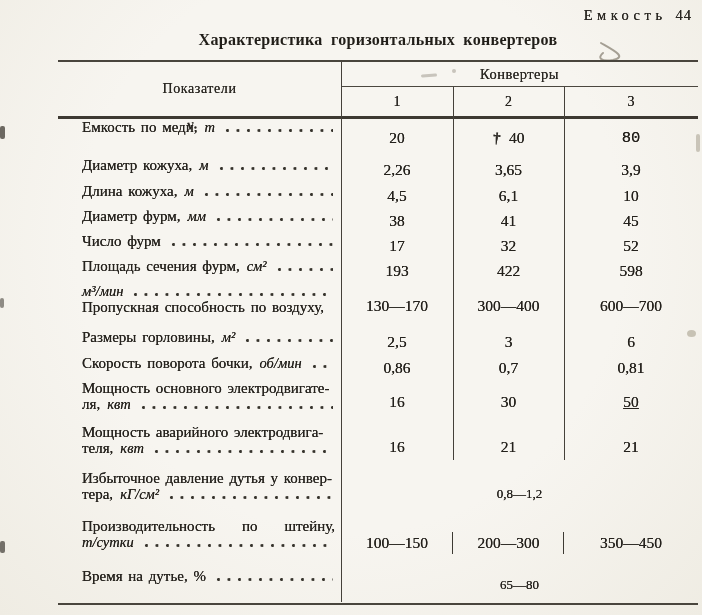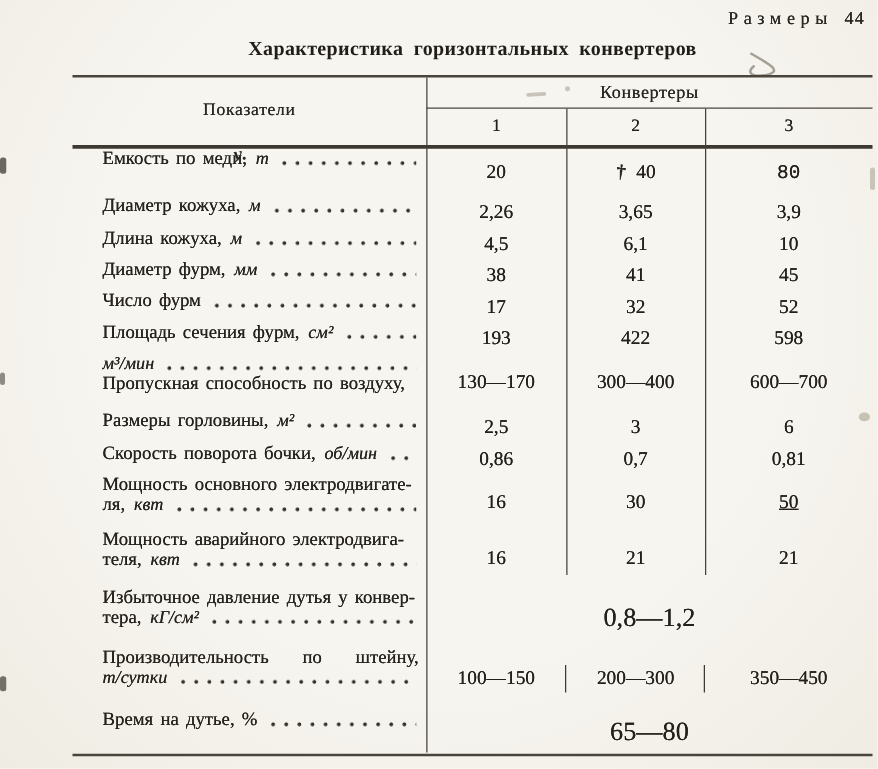--- a/index.html
+++ b/index.html
@@ -44,21 +44,21 @@
   .label-line.justify-line{display:block;text-align:justify;text-align-last:justify;}
   .unit{font-style:italic;margin-left:7px;font-size:14.5px;}
   .unit.nolead{margin-left:0;}
   .leader{flex:1 1 auto;min-width:10px;height:5px;margin-left:10px;margin-right:2px;
     align-self:flex-end;margin-bottom:2px;
     background-image:radial-gradient(circle at 2.5px 2.5px, #35322b 1.2px, rgba(0,0,0,0) 1.8px);
     background-size:10.5px 5px;background-repeat:repeat-x;}
   .cells{flex:1;display:flex;align-items:center;position:relative;}
   .cell-val{display:flex;align-items:center;justify-content:center;font-size:15.5px;
     color:#24211c;text-shadow:0 0 .4px #24211c;}
-  .span-val{flex:1;display:flex;align-items:center;justify-content:center;font-size:21px;
+  .span-val{flex:1;display:flex;align-items:center;justify-content:center;font-size:13px;
     color:#24211c;text-shadow:0 0 .4px #24211c;}
   .vmark{margin-right:9px;font-weight:700;font-size:15px;display:inline-block;
     transform:rotate(6deg);color:#2e2b26;}
   .vline{position:absolute;background:#45413a;width:1.4px;}
   .v-main{left:283px;top:0;height:540px;}
   .v-sub1{left:395px;top:25px;height:373px;}
   .v-sub2{left:506px;top:25px;height:373px;}
   .vsep{position:absolute;width:1.3px;height:22px;background:#3d3a33;top:50%;
     margin-top:-11px;}
   .nu-mark{position:absolute;left:129px;top:54px;font-style:italic;font-weight:700;
@@ -71,21 +71,21 @@
   .sp4{left:687px;top:330px;width:9px;height:7px;background:#c2bcae;border-radius:50%;opacity:.9;}
   .sp5{left:421px;top:74px;width:16px;height:3px;background:#9a9487;opacity:.5;
     transform:rotate(-4deg);border-radius:2px;}
   .sp6{left:452px;top:69px;width:4px;height:4px;background:#9a9487;border-radius:50%;opacity:.5;}
   .sp7{left:696px;top:134px;width:4px;height:18px;background:#b7b1a3;opacity:.7;border-radius:2px;}
 </style>
 </head>
 <body>
 
 <div class="tbl-caption">
-  <span>Размеры</span><span class="num">44</span>
+  <span>Емкость</span><span class="num">44</span>
 </div>
 
 <div class="title">Характеристика горизонтальных конвертеров</div>
 
 <svg class="swoosh" width="56" height="28" viewBox="0 0 56 28">
   <path d="M8,2 C22,10 34,16 20,19 C8,21 4,17 10,12" stroke="#8a8375" stroke-width="2" fill="none" opacity="0.75" stroke-linecap="round"></path>
 </svg>
 
 <div class="table-wrap">
   <div class="thead">

